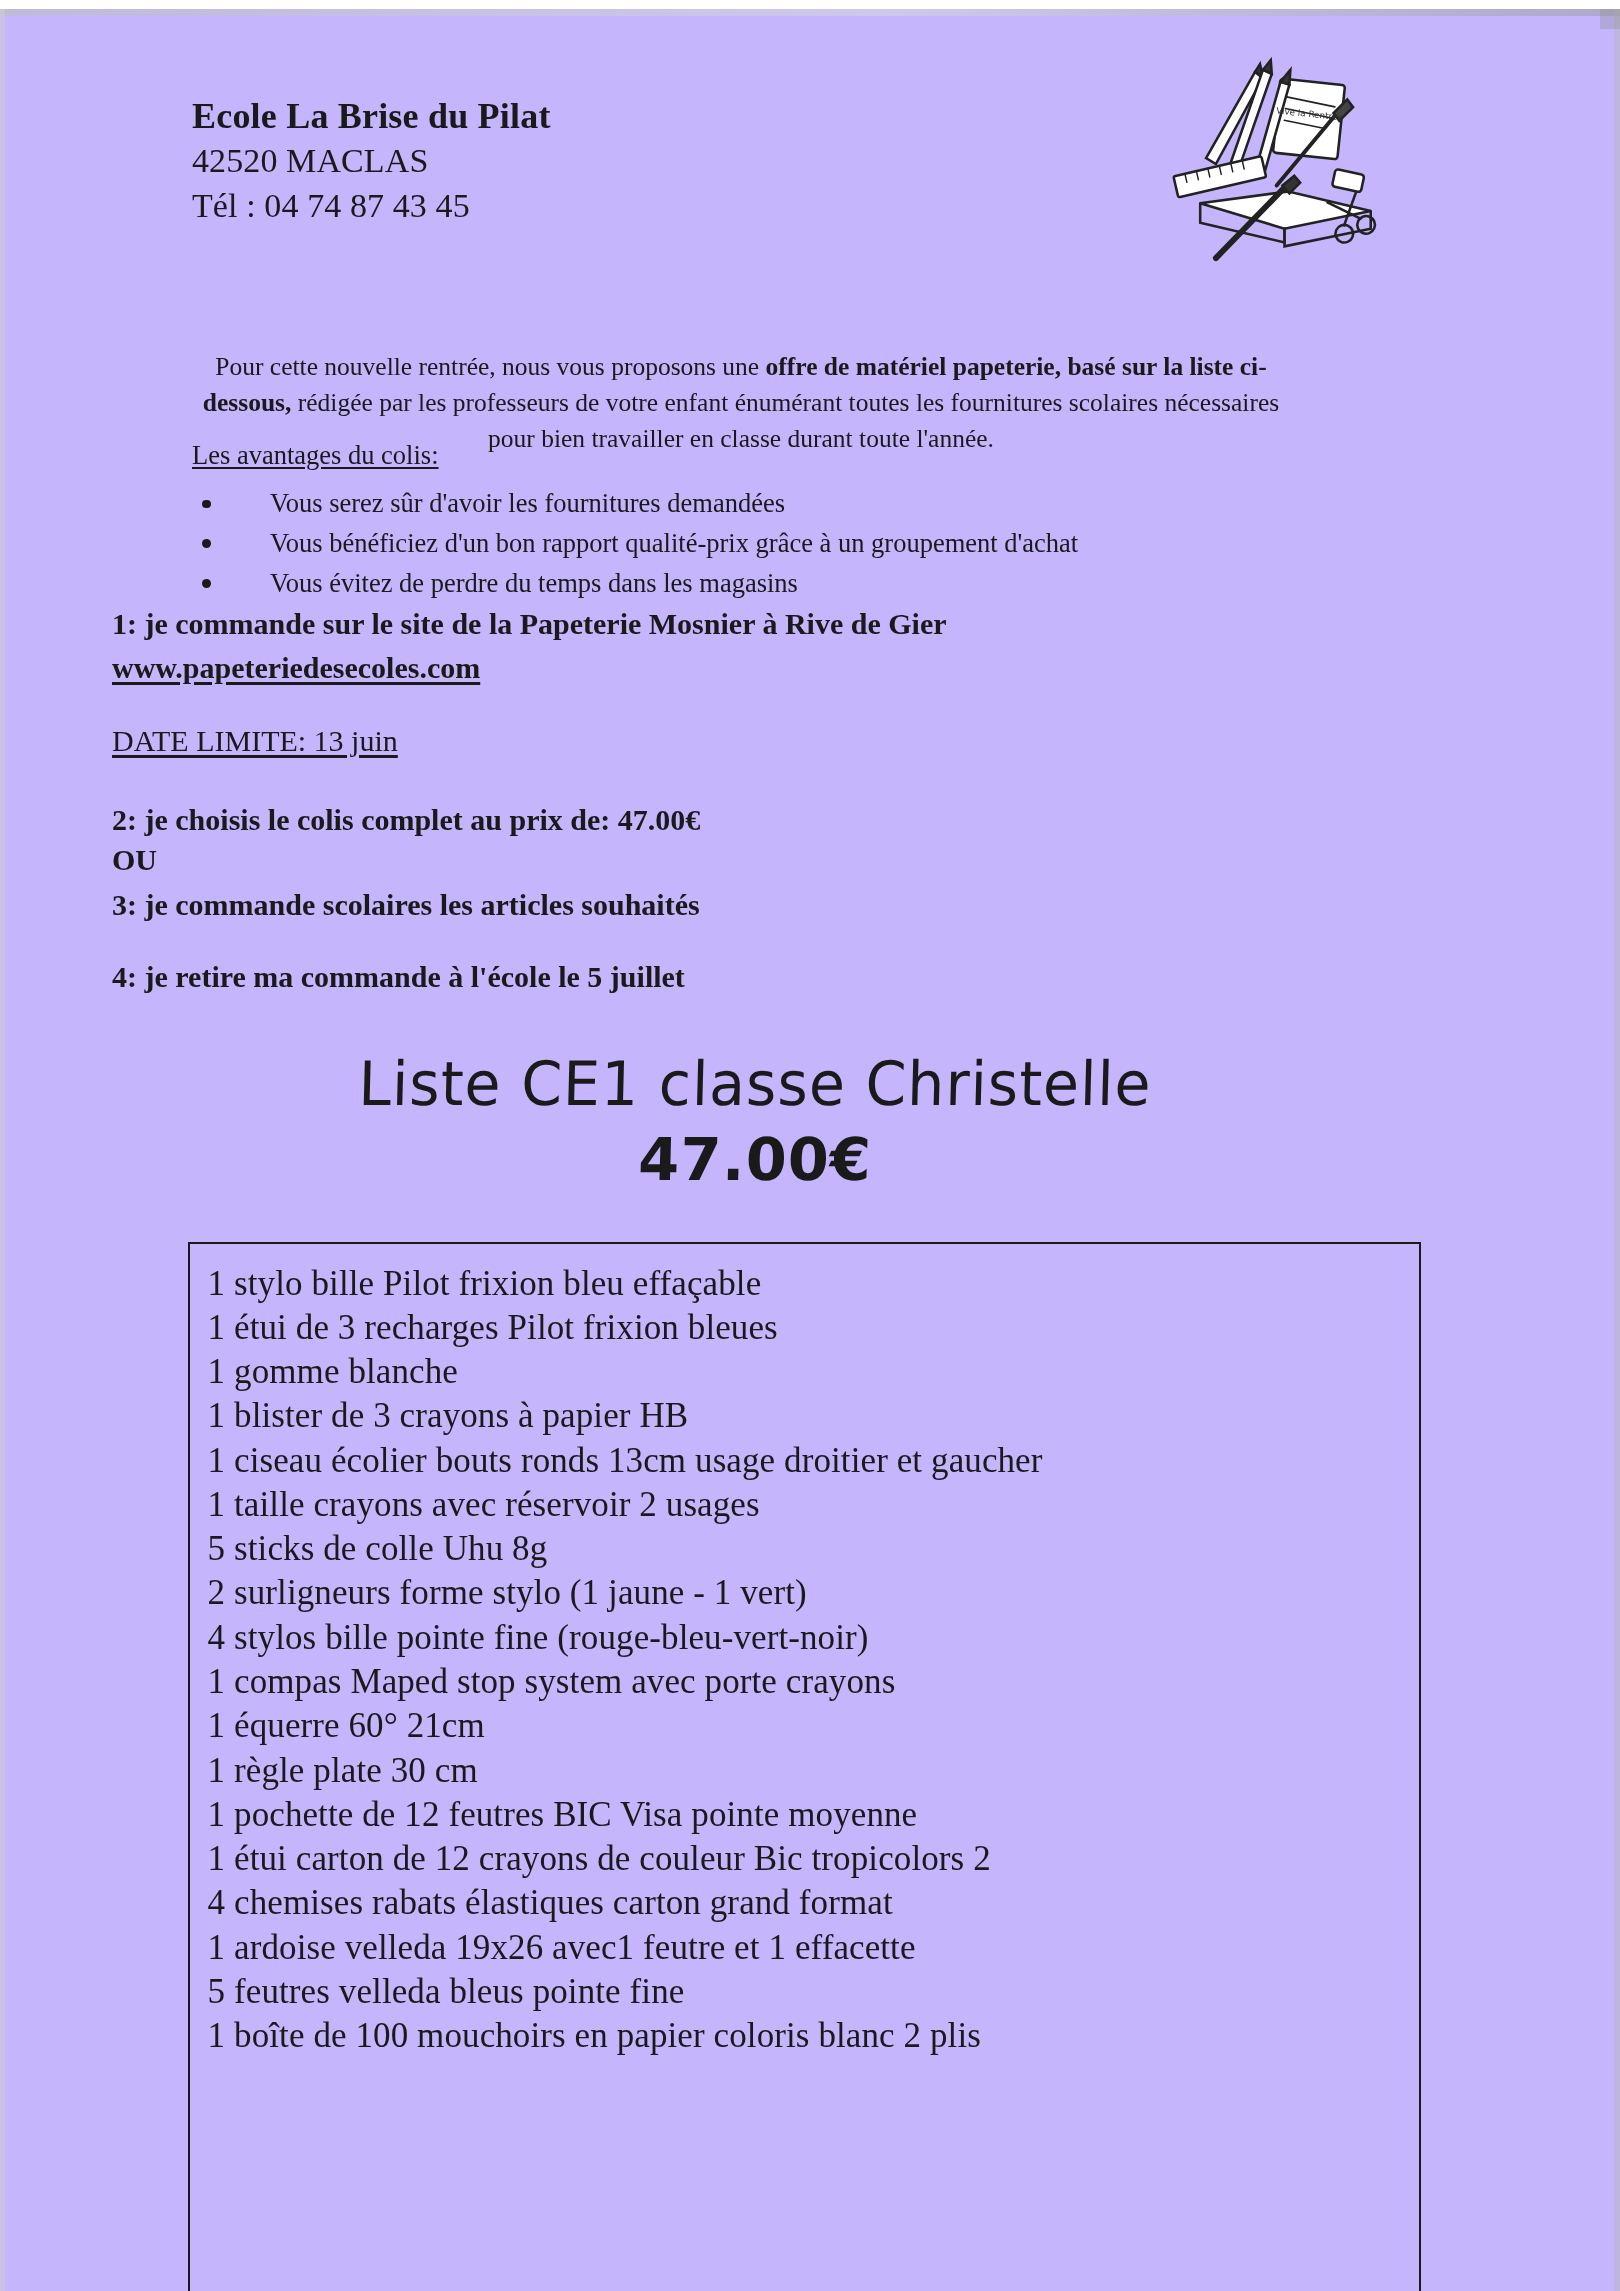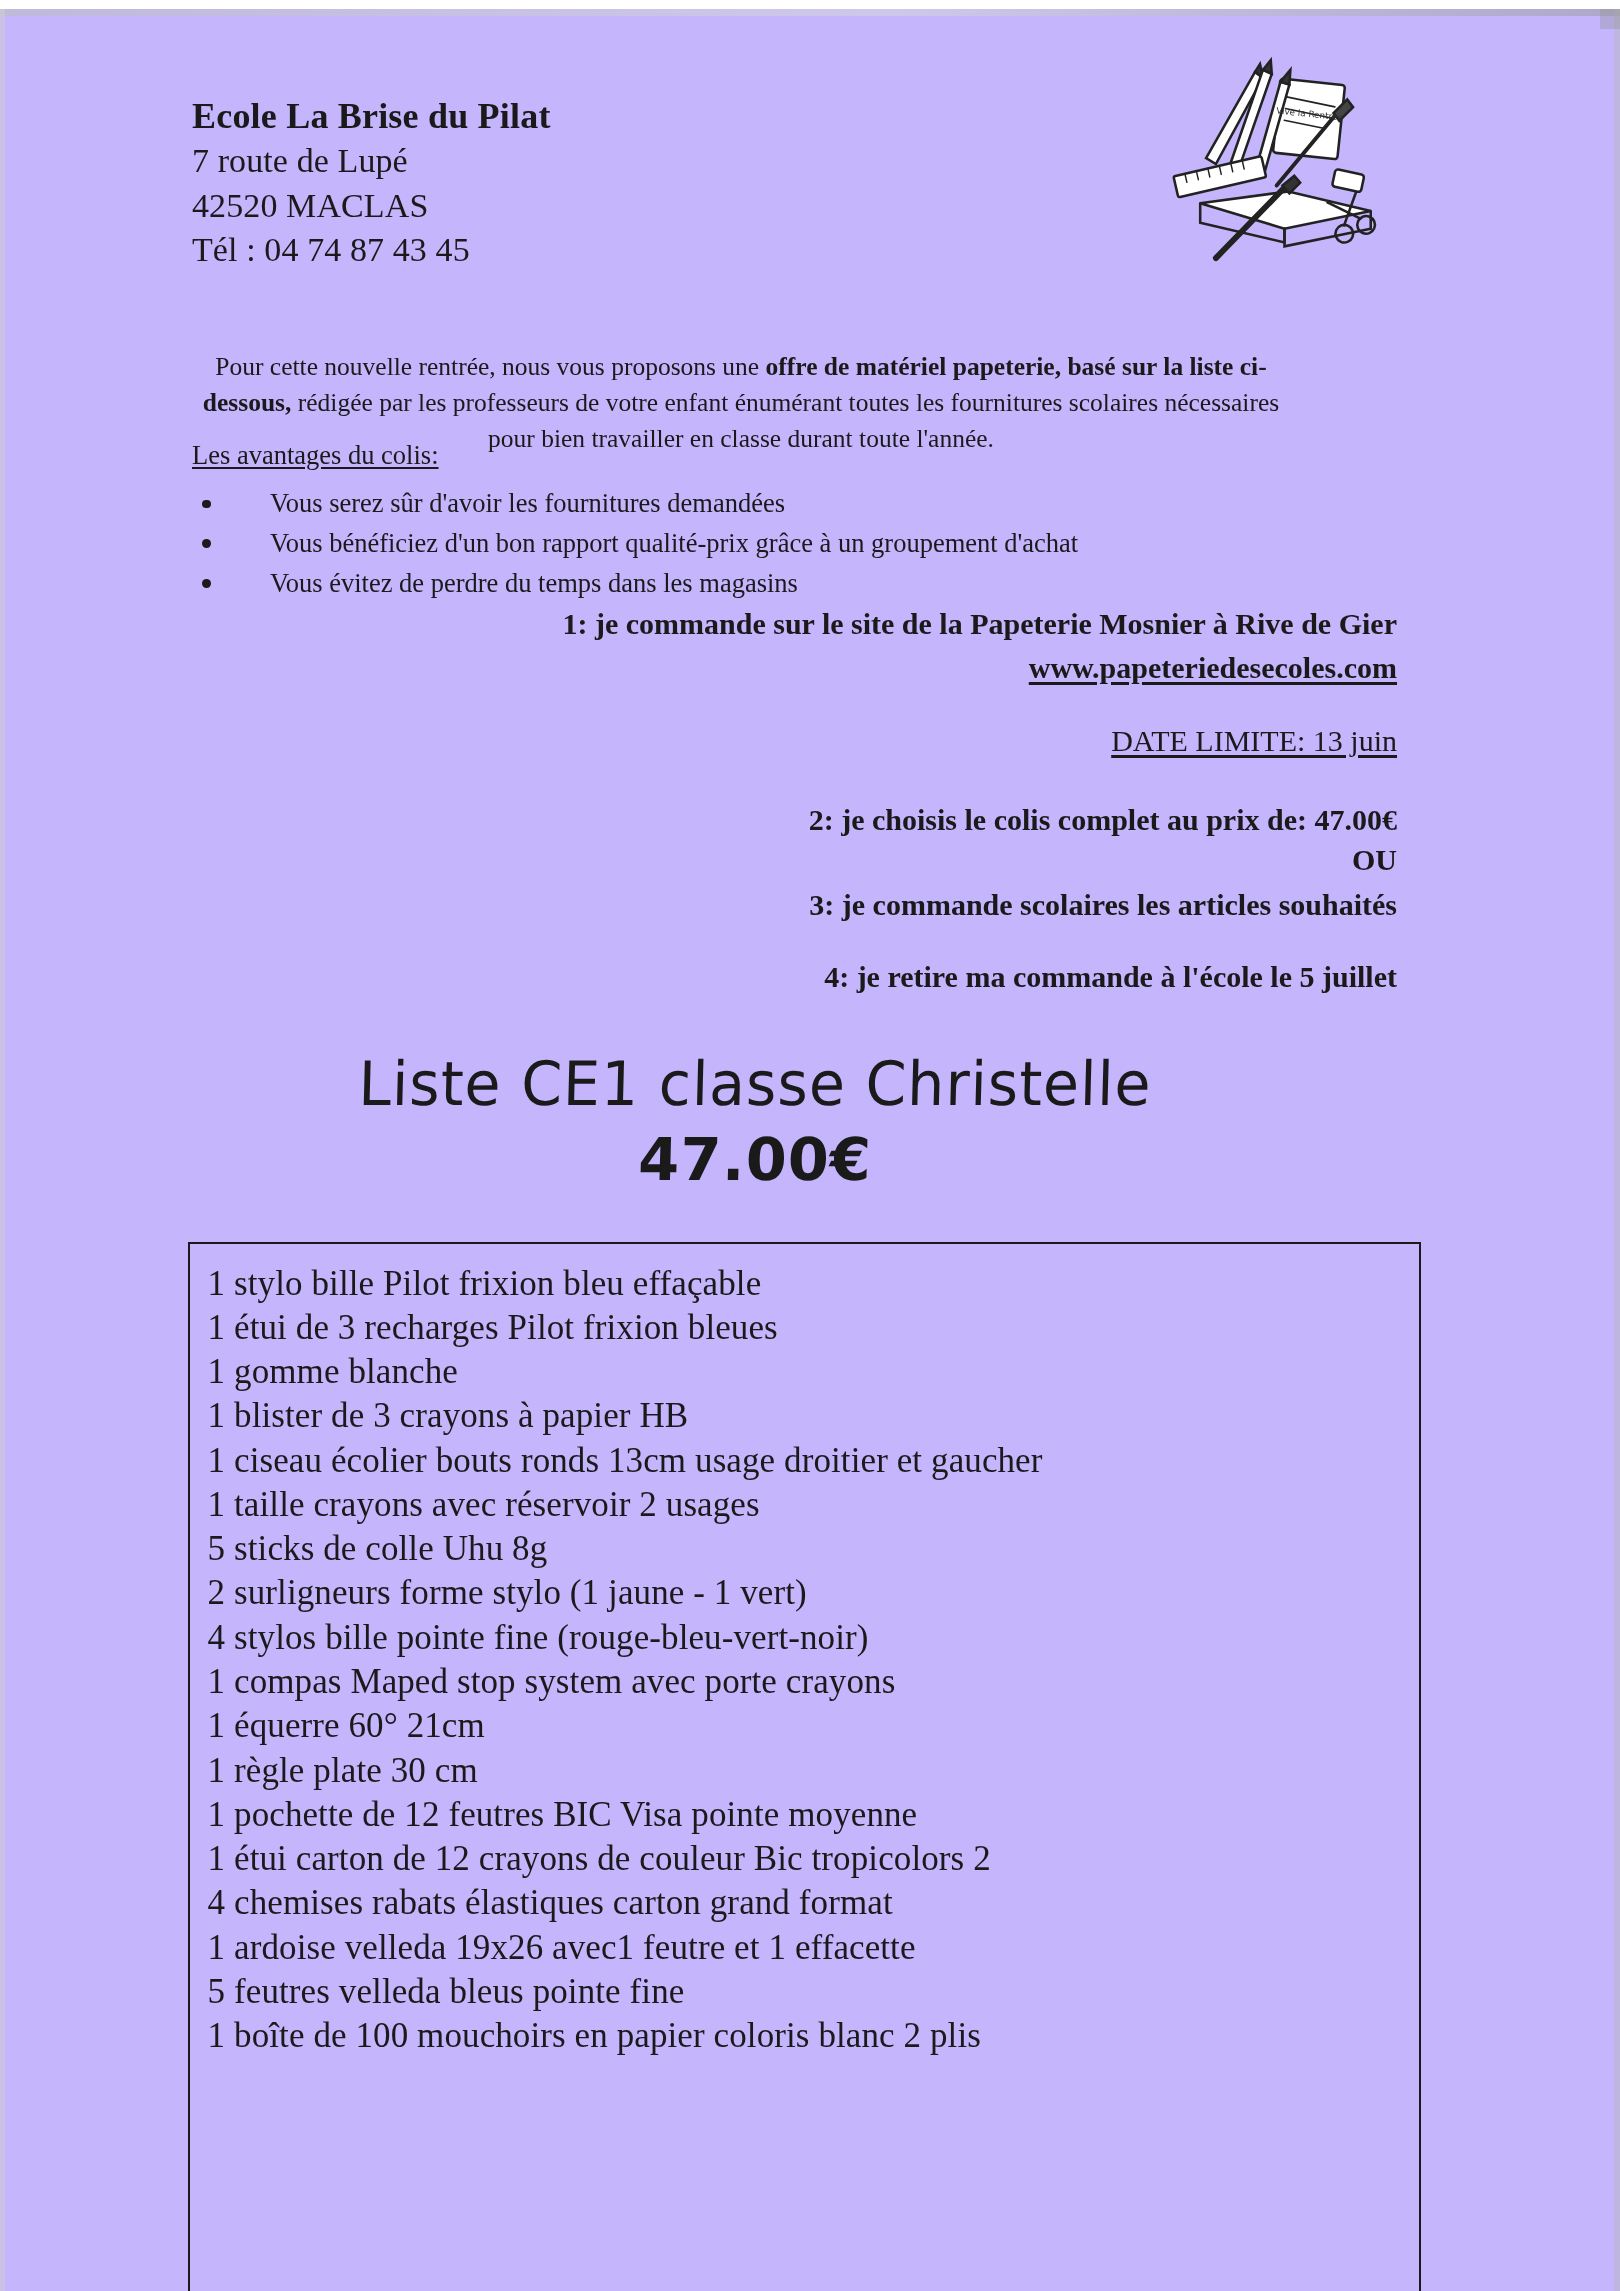--- a/index.html
+++ b/index.html
@@ -129,24 +129,24 @@
     top: 15.7px;
     width: 8.8px;
     height: 8.8px;
     border-radius: 50%;
     background: #1a1a1a;
   }
 
   
   .steps {
     position: absolute;
-    left: 123px;
+    left: 112px;
     top: 593px;
     width: 1274px;
-    text-align: right;
+    text-align: left;
   }
   .step-1 {
     font-weight: bold;
     font-size: 30px;
     line-height: 1.45;
   }
   .site-url {
     font-weight: bold;
     font-size: 30px;
     text-decoration: underline;
@@ -239,21 +239,20 @@
 
   <div class="scan-edge-top"></div>
   <div class="scan-edge-left"></div>
   <div class="scan-edge-right"></div>
   <div class="scan-corner"></div>
 
   <div class="content">
 
     <div class="header">
       <div class="school-name">Ecole La Brise du Pilat</div>
-      <div class="addr-line">7 route de Lupé</div>
       <div class="addr-line">42520 MACLAS</div>
       <div class="addr-line">Tél : 04 74 87 43 45</div>
     </div>
 
     <div class="clipart">
       <svg viewBox="0 0 250 220" width="245" height="216" aria-hidden="true">
         <g stroke="#222" stroke-width="2.6" fill="none" stroke-linecap="round">
 
           <rect x="118" y="26" width="66" height="76" rx="3" fill="#fff" transform="rotate(6 151 64)"></rect>
           <line x1="126" y1="44" x2="176" y2="49" stroke-width="1.6" transform="rotate(6 151 64)"></line>

